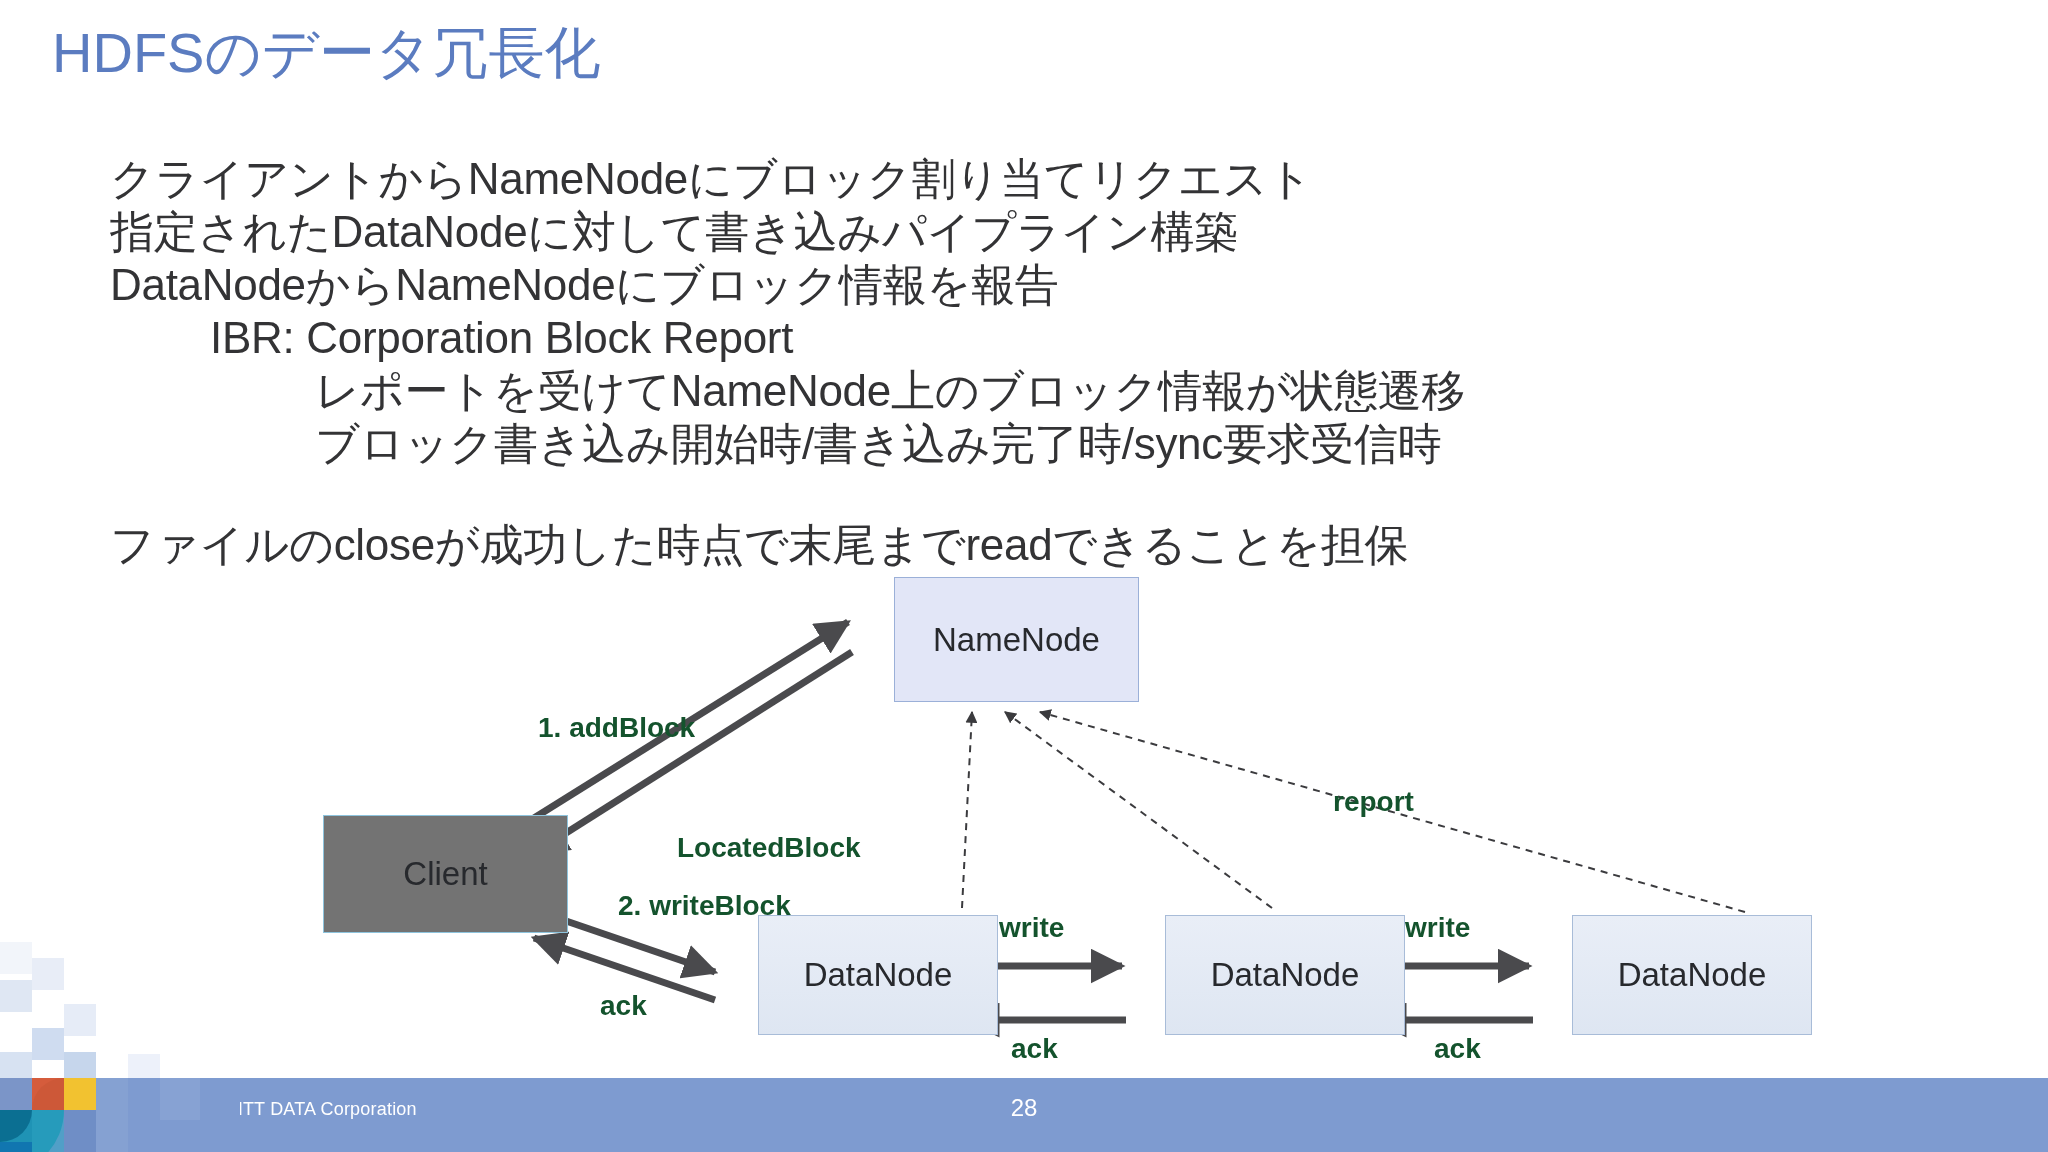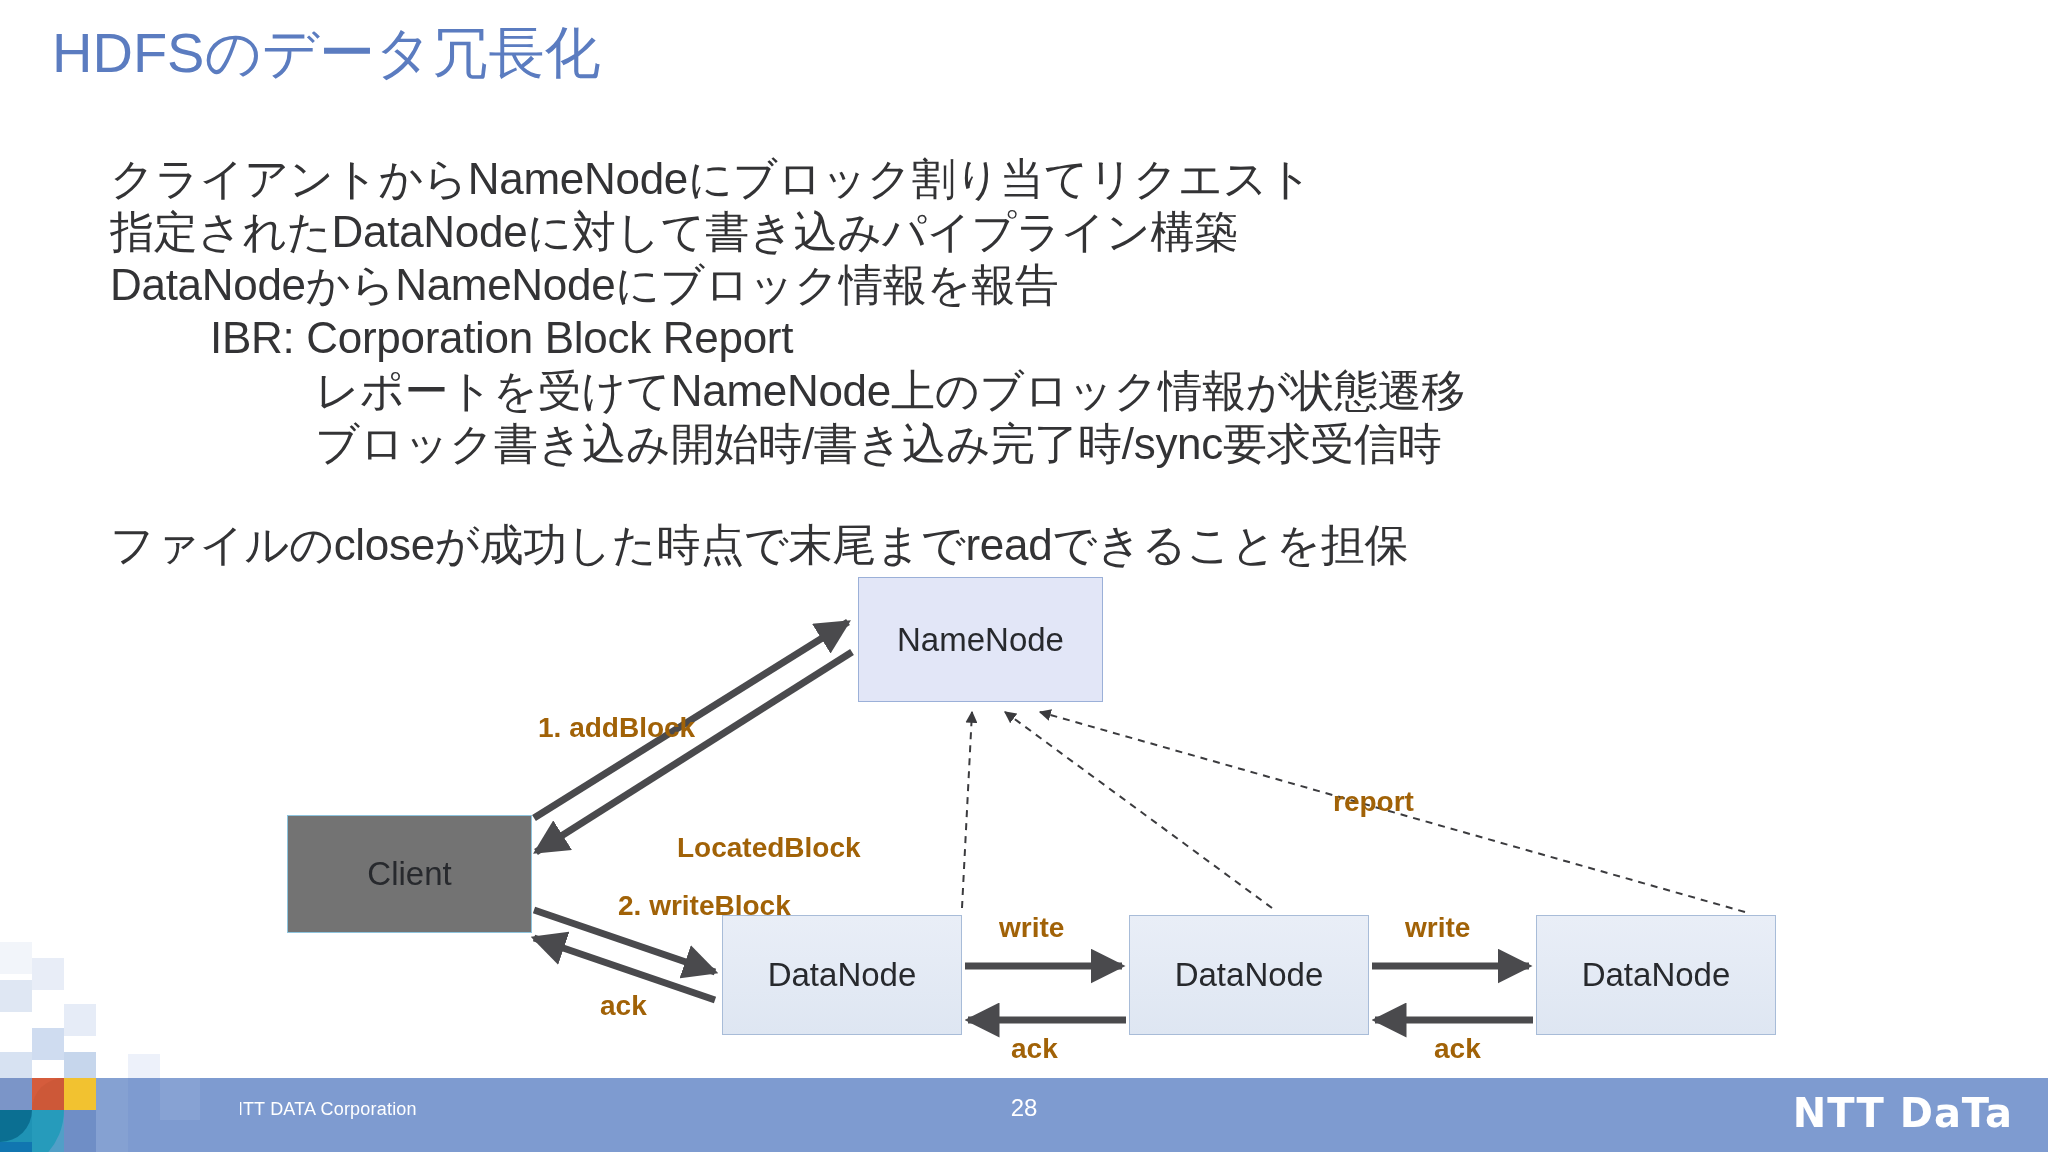--- a/index.html
+++ b/index.html
@@ -57,20 +57,21 @@
 
   .node-box {
     position: absolute;
     box-sizing: border-box;
     display: flex;
     align-items: center;
     justify-content: center;
     font-size: 33px;
     color: #27292d;
     font-family: "Liberation Sans", "DejaVu Sans", sans-serif;
+    margin-left: 36px;
   }
   .node-namenode {
     left: 858px; top: 17px; width: 245px; height: 125px;
     background: #e2e6f7;
     border: 1px solid #9bb0d8;
   }
   .node-client {
     left: 287px; top: 255px; width: 245px; height: 118px;
     background: #737373;
     border: 1px solid #8ec4dd;
@@ -80,21 +81,21 @@
   .node-dn3 { left: 1536px; top: 355px; width: 240px; height: 120px; }
   .node-datanode {
     background: linear-gradient(180deg, #e9eef7 0%, #dee6f2 100%);
     border: 1px solid #a8bcd8;
   }
 
   .edge-label {
     position: absolute;
     font-size: 28px;
     font-weight: bold;
-    color: #a16207;
+    color: #14532d;
     white-space: nowrap;
   }
   .lbl-addblock    { left: 538px; top: 152px; }
   .lbl-locatedblock{ left: 655px; top: 272px; margin-left: 22px; }
   .lbl-writeblock  { left: 618px; top: 330px; }
   .lbl-ack-client  { left: 600px; top: 430px; }
   .lbl-report      { left: 1333px; top: 226px; font-weight: bold; }
   .lbl-write-1     { left: 999px; top: 352px; }
   .lbl-write-2     { left: 1405px; top: 352px; }
   .lbl-ack-1       { left: 1011px; top: 473px; }
@@ -224,21 +225,20 @@
   <div class="edge-label lbl-write-2">write</div>
 
   <div class="edge-label lbl-ack-1">ack</div>
 
   <div class="edge-label lbl-ack-2">ack</div>
 </div>
 
 <div class="footer-bar">
   <div class="footer-copyright">© 2017 NTT DATA Corporation</div>
   <div class="footer-pagenum">28</div>
-  <div class="footer-logo">NTT DaTa</div>
 </div>
 
 <svg class="mosaic" viewBox="0 0 240 210">
 
   <rect x="0" y="0" width="32" height="32" fill="#f2f5fa"></rect>
   <rect x="32" y="16" width="32" height="32" fill="#e8edf7"></rect>
   <rect x="0" y="38" width="32" height="32" fill="#dfe7f3"></rect>
   <rect x="64" y="62" width="32" height="32" fill="#e6ecf7"></rect>
   <rect x="32" y="86" width="32" height="32" fill="#cfdcf0"></rect>
   <rect x="0" y="110" width="32" height="32" fill="#d7e2f2"></rect>

